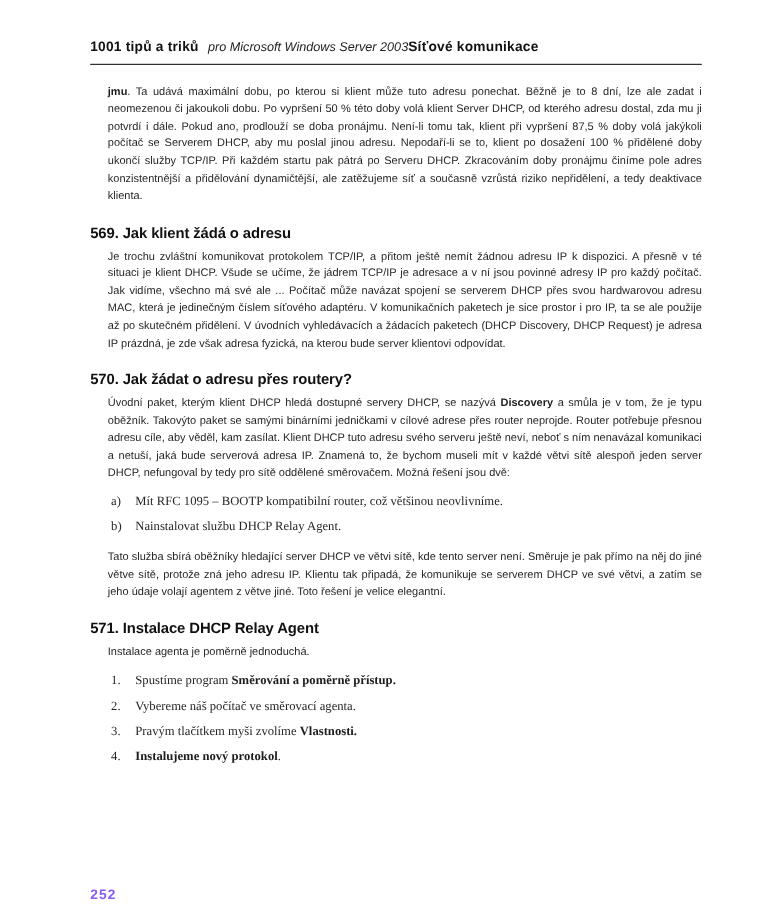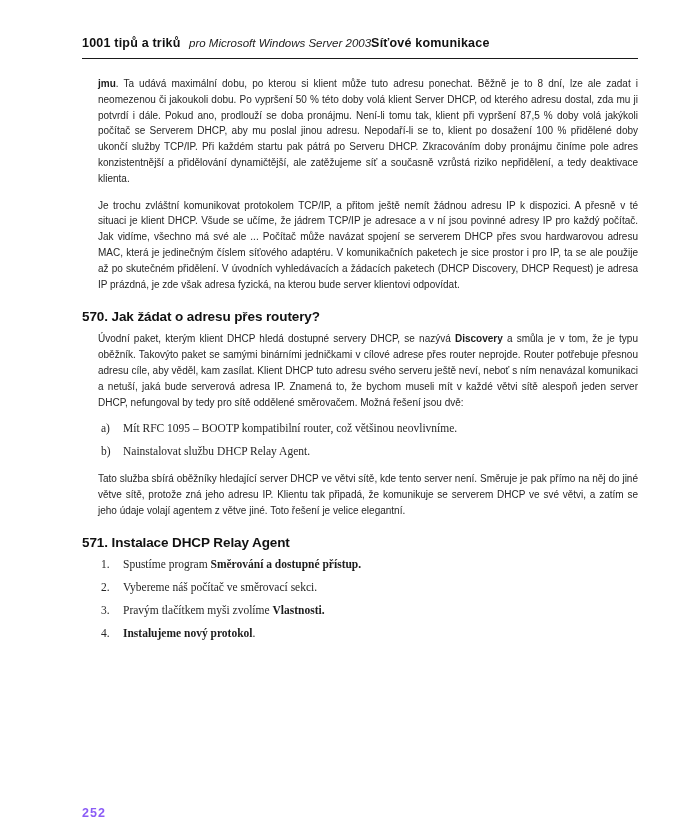--- a/index.html
+++ b/index.html
@@ -114,48 +114,50 @@
     <header class="running-head">
       <div>
         <span class="book-title">1001 tipů a triků</span>
         <span class="book-subtitle">pro Microsoft Windows Server 2003</span>
       </div>
       <div class="chapter-title">Síťové komunikace</div>
     </header>
 
     <p class="body-text intro-para"><b class="inline-bold">jmu</b><span>. Ta udává maximální dobu, po kterou si klient může tuto adresu ponechat. Běžně je to 8 dní, lze ale zadat i neomezenou či jakoukoli dobu. Po vypršení 50 % této doby volá klient Server DHCP, od kterého adresu dostal, zda mu ji potvrdí i dále. Pokud ano, prodlouží se doba pronájmu. Není-li tomu tak, klient při vypršení 87,5 % doby volá jakýkoli počítač se Serverem DHCP, aby mu poslal jinou adresu. Nepodaří-li se to, klient po dosažení 100 % přidělené doby ukončí služby TCP/IP. Při každém startu pak pátrá po Serveru DHCP. Zkracováním doby pronájmu činíme pole adres konzistentnější a přidělování dynamičtější, ale zatěžujeme síť a současně vzrůstá riziko nepřidělení, a tedy deaktivace klienta.</span></p>
 
+    <h2 class="section-heading">569. Jak klient žádá o adresu</h2>
     <p class="body-text">Je trochu zvláštní komunikovat protokolem TCP/IP, a přitom ještě nemít žádnou adresu IP k dispozici. A přesně v té situaci je klient DHCP. Všude se učíme, že jádrem TCP/IP je adresace a v ní jsou povinné adresy IP pro každý počítač. Jak vidíme, všechno má své ale ... Počítač může navázat spojení se serverem DHCP přes svou hardwarovou adresu MAC, která je jedinečným číslem síťového adaptéru. V komunikačních paketech je sice prostor i pro IP, ta se ale použije až po skutečném přidělení. V úvodních vyhledávacích a žádacích paketech (DHCP Discovery, DHCP Request) je adresa IP prázdná, je zde však adresa fyzická, na kterou bude server klientovi odpovídat.</p>
 
     <h2 class="section-heading">570. Jak žádat o adresu přes routery?</h2>
     <p class="body-text"><span>Úvodní paket, kterým klient DHCP hledá dostupné servery DHCP, se nazývá </span><b class="inline-bold">Discovery</b><span> a smůla je v tom, že je typu oběžník. Takovýto paket se samými binárními jedničkami v cílové adrese přes router neprojde. Router potřebuje přesnou adresu cíle, aby věděl, kam zasílat. Klient DHCP tuto adresu svého serveru ještě neví, neboť s ním nenavázal komunikaci a netuší, jaká bude serverová adresa IP. Znamená to, že bychom museli mít v každé větvi sítě alespoň jeden server DHCP, nefungoval by tedy pro sítě oddělené směrovačem. Možná řešení jsou dvě:</span></p>
 
     <ul class="option-list">
       <li>
         <span class="li-marker">a)</span>
         <span class="li-text">Mít RFC 1095 – BOOTP kompatibilní router, což většinou neovlivníme.</span>
       </li>
       <li>
         <span class="li-marker">b)</span>
         <span class="li-text">Nainstalovat službu DHCP Relay Agent.</span>
       </li>
     </ul>
 
     <p class="body-text">Tato služba sbírá oběžníky hledající server DHCP ve větvi sítě, kde tento server není. Směruje je pak přímo na něj do jiné větve sítě, protože zná jeho adresu IP. Klientu tak připadá, že komunikuje se serverem DHCP ve své větvi, a zatím se jeho údaje volají agentem z větve jiné. Toto řešení je velice elegantní.</p>
 
     <h2 class="section-heading">571. Instalace DHCP Relay Agent</h2>
+    <p class="body-text">Instalace agenta je poměrně jednoduchá.</p>
 
     <ol class="step-list">
       <li>
         <span class="li-marker">1.</span>
-        <span class="li-text"><span>Spustíme program </span><b class="inline-bold">Směrování a dostupné přístup.</b><span></span></span>
+        <span class="li-text"><span>Spustíme program </span><b class="inline-bold">Směrování a poměrně přístup.</b><span></span></span>
       </li>
       <li>
         <span class="li-marker">2.</span>
-        <span class="li-text"><span>Vybereme náš počítač ve směrovací sekci.</span><b class="inline-bold"></b><span></span></span>
+        <span class="li-text"><span>Vybereme náš počítač ve směrovací agenta.</span><b class="inline-bold"></b><span></span></span>
       </li>
       <li>
         <span class="li-marker">3.</span>
         <span class="li-text"><span>Pravým tlačítkem myši zvolíme </span><b class="inline-bold">Vlastnosti.</b><span></span></span>
       </li>
       <li>
         <span class="li-marker">4.</span>
         <span class="li-text"><span></span><b class="inline-bold">Instalujeme nový protokol</b><span>.</span></span>
       </li>
     </ol>

